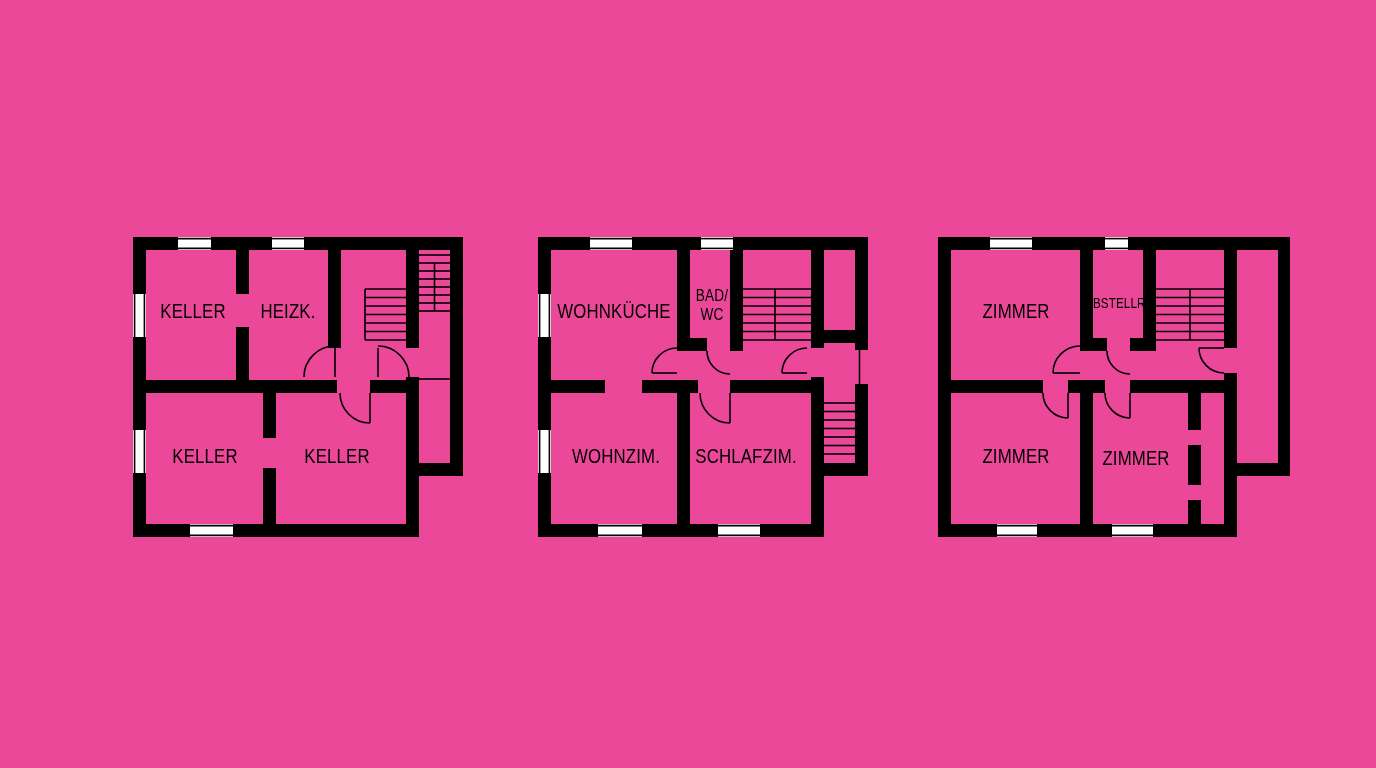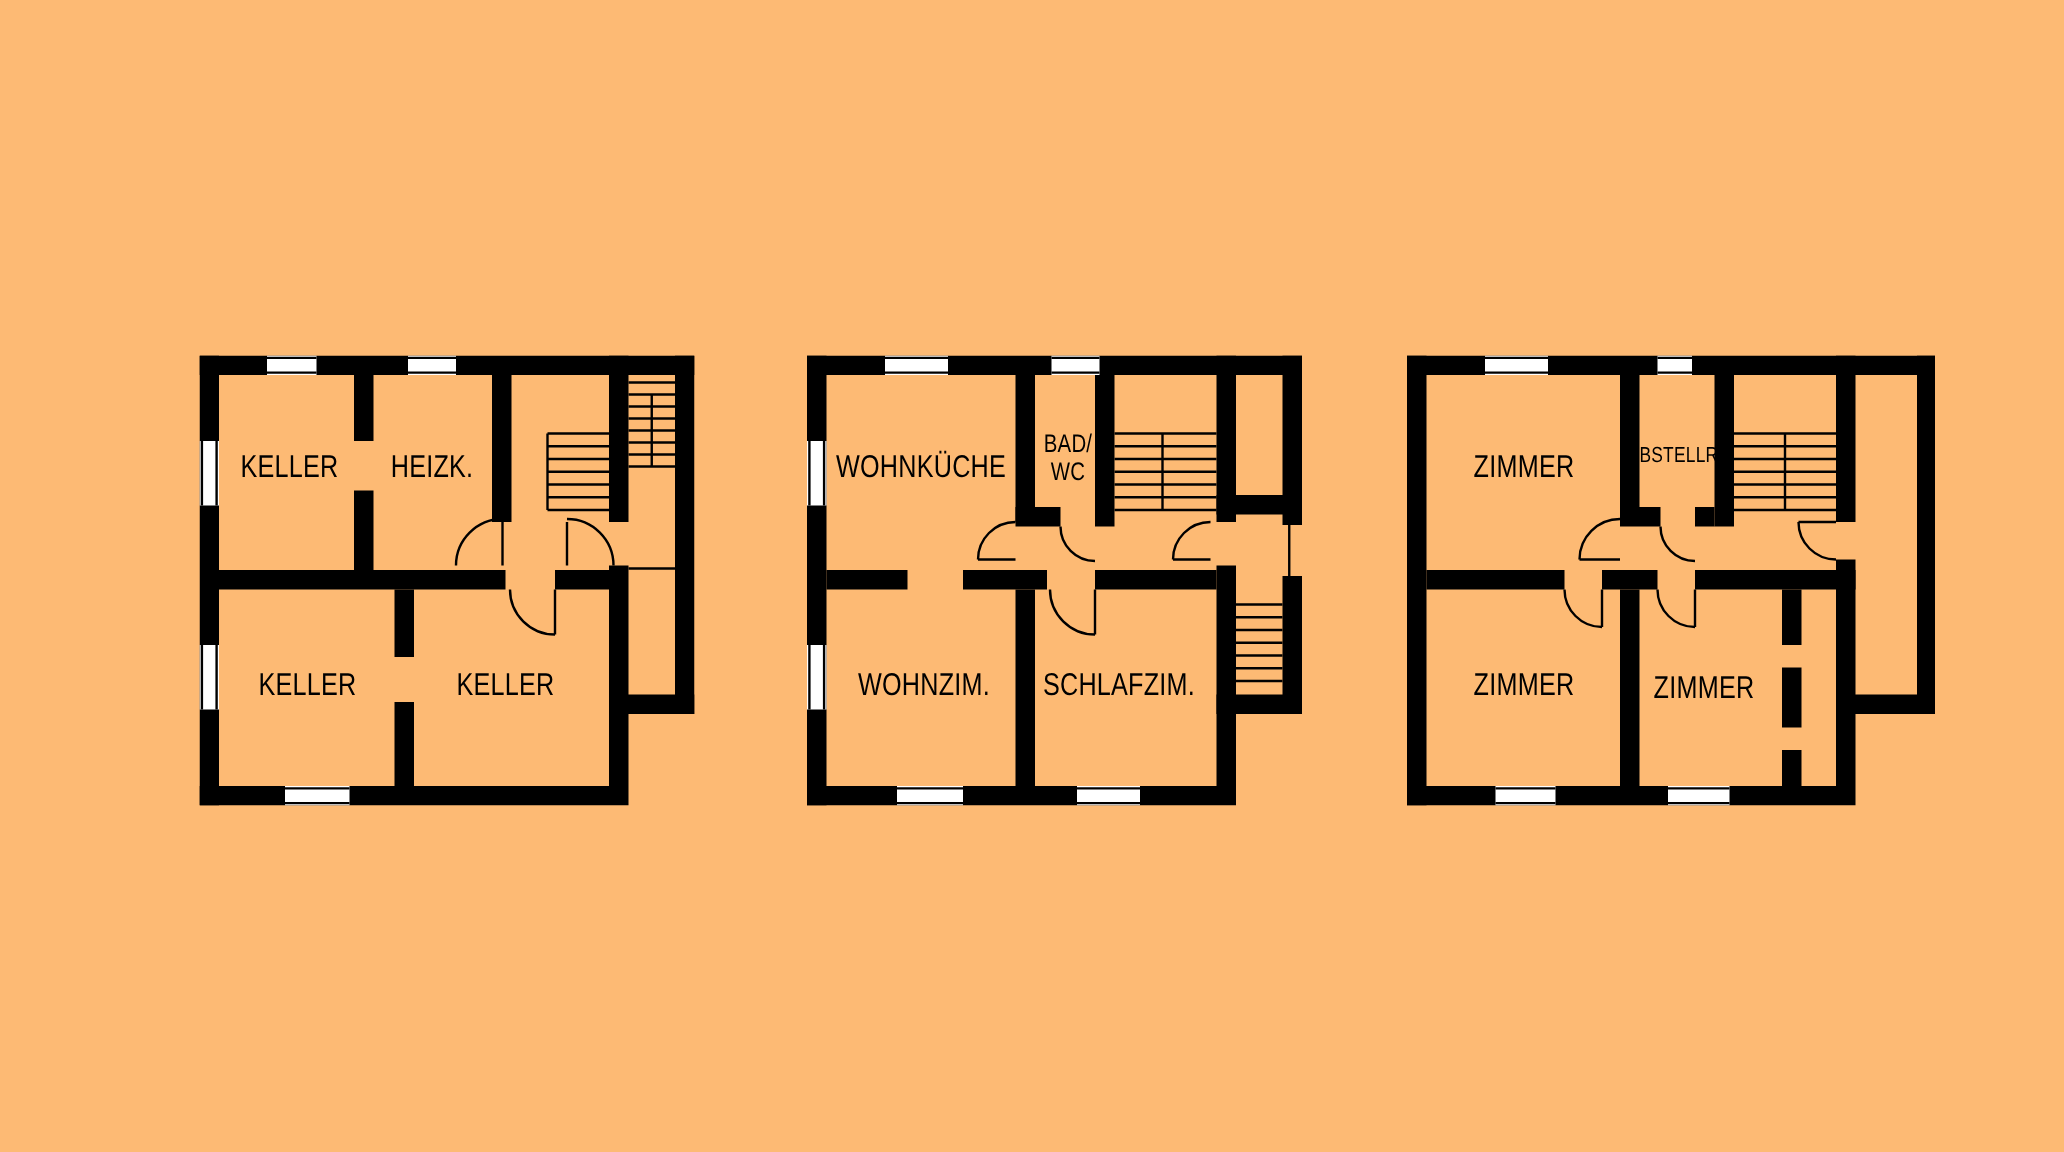--- a/index.html
+++ b/index.html
@@ -1,16 +1,16 @@
 <!DOCTYPE html>
 <html><head>
 <meta charset="utf-8">
 <style>
   html,body{margin:0;padding:0;background:#ffffff;}
-  #canvas{position:relative;width:1376px;height:768px;background:#fdba74;overflow:hidden;}
+  #canvas{position:relative;width:1376px;height:768px;background:#ec4899;overflow:hidden;}
   .plan{position:absolute;top:237px;}
   .w{fill:#000000;}           
   .win{fill:#ffffff;}         
   .t{stroke:#000000;stroke-width:1.6;fill:none;}   
   .arc{stroke:#000000;stroke-width:1.6;fill:none;} 
   .lbl{font-family:"Liberation Sans","DejaVu Sans",sans-serif;font-weight:400;fill:#000000;letter-spacing:0.2px;}
   .lbl-main{font-size:21px;}
   .lbl-mid{font-size:17px;}
   .lbl-small{font-size:14.5px;}
 </style>

